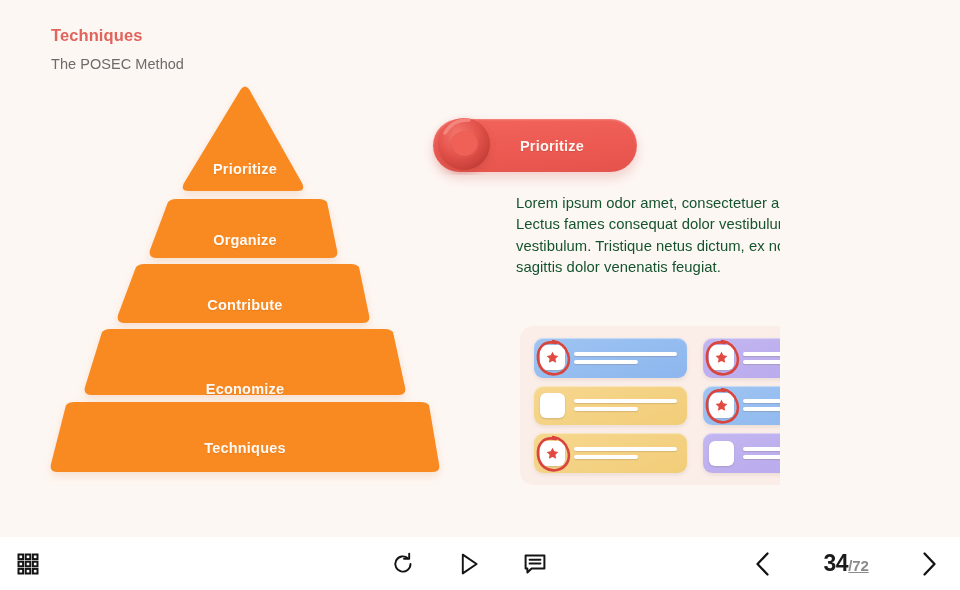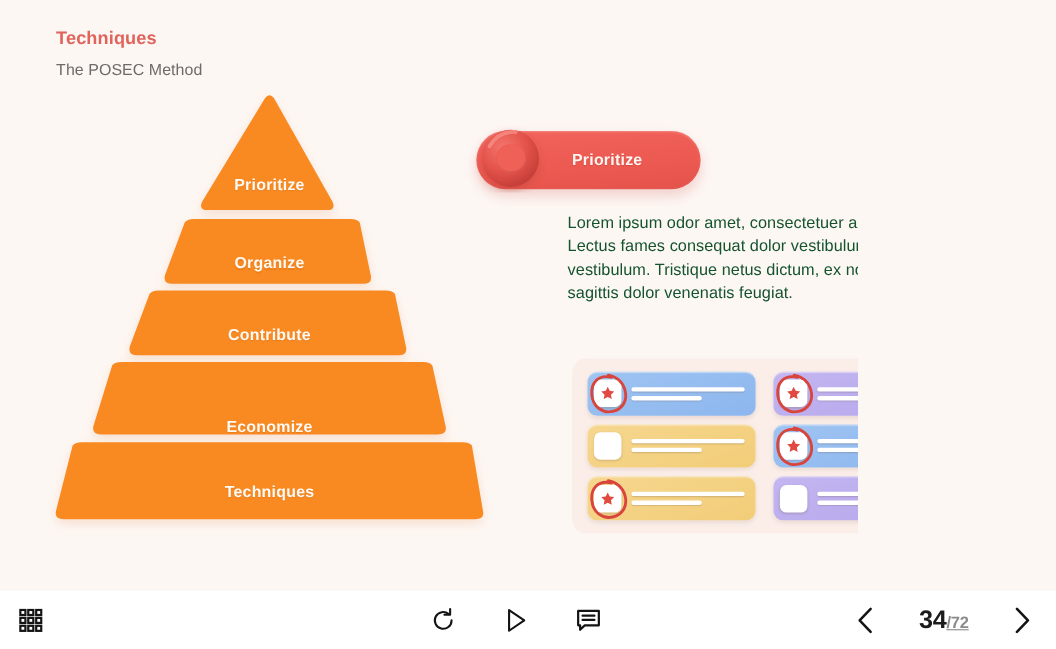--- a/index.html
+++ b/index.html
@@ -192,21 +192,21 @@
     left: 0;
     bottom: 0;
     width: 960px;
     height: 53px;
     background: #ffffff;
     display: flex;
     align-items: center;
   }
   .tb-left   { position: absolute; left: 13px; display: flex; align-items: center; }
   .tb-center { position: absolute; left: 388px; display: flex; align-items: center; gap: 36px; }
-  .tb-right  { position: absolute; right: 16px; display: flex; align-items: center; gap: 20px; }
+  .tb-right  { position: absolute; right: 16px; display: flex; align-items: center; gap: 32px; }
 
   .tb-btn {
     width: 30px; height: 30px;
     display: flex; align-items: center; justify-content: center;
     cursor: pointer;
   }
   .tb-btn svg { display: block; }
 
   .page-indicator {
     display: flex;

